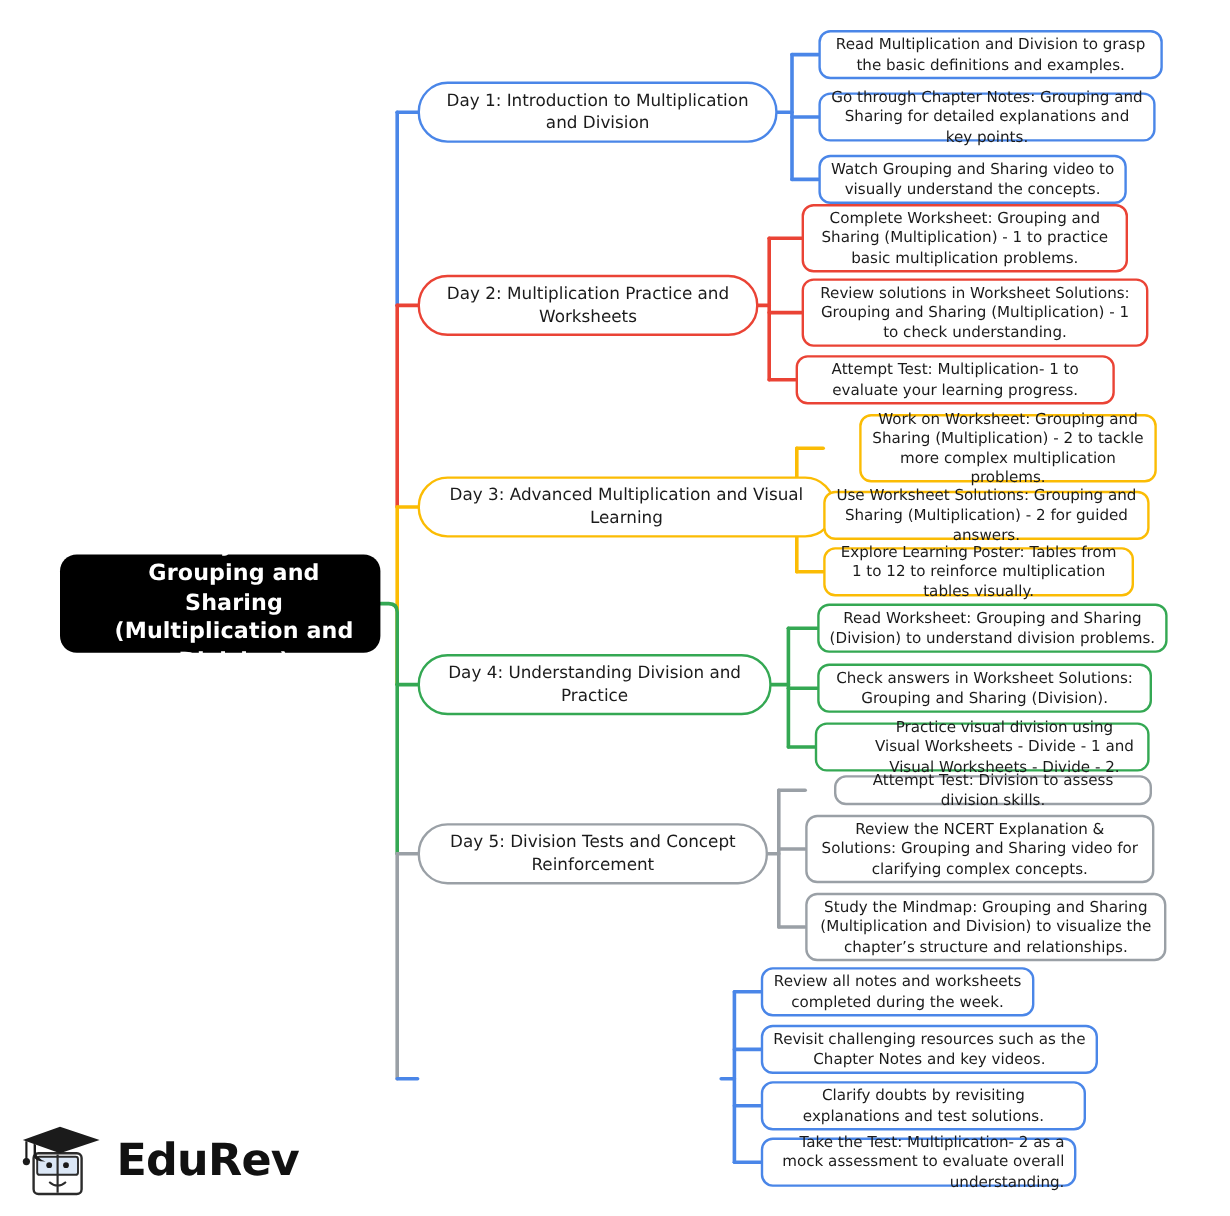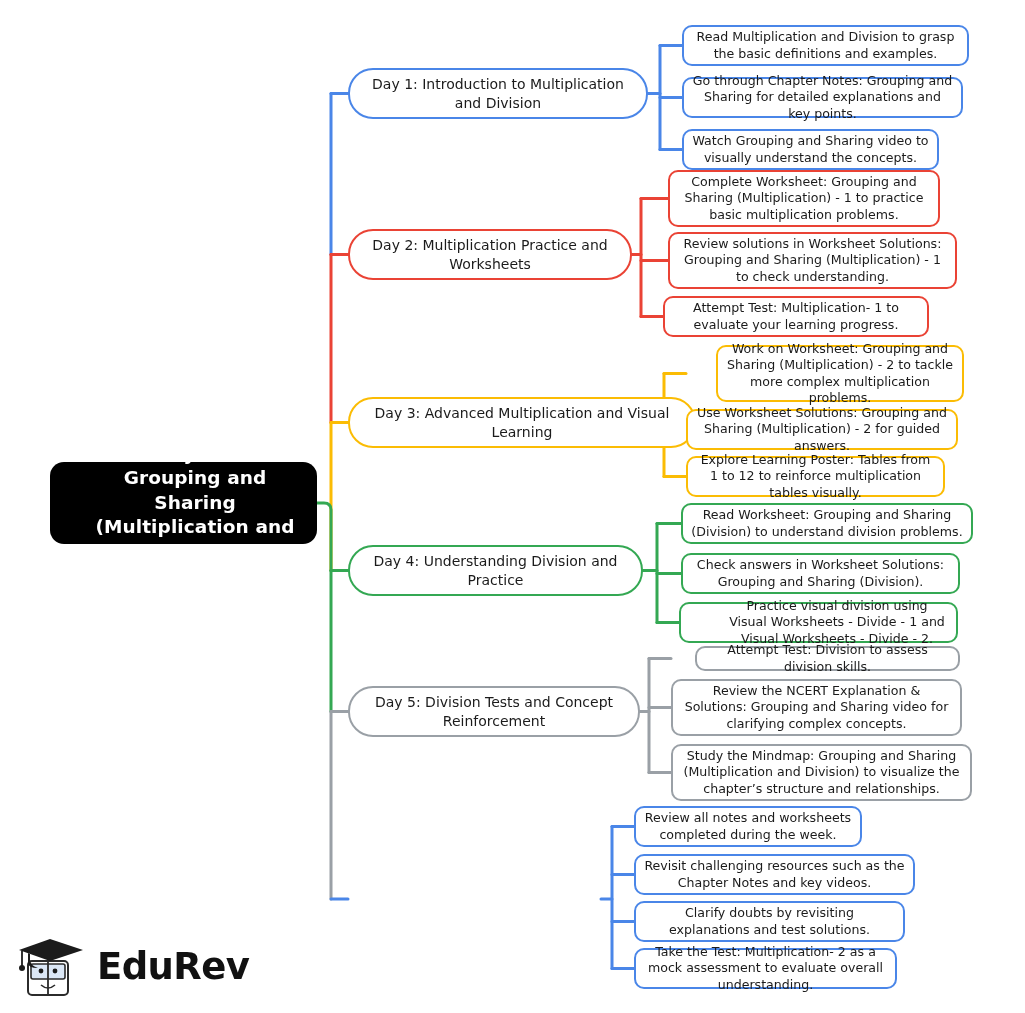--- a/index.html
+++ b/index.html
@@ -217,21 +217,21 @@
 
   <div class="node node-leaf" style="left:634px; top:806px; width:228px; height:41px; border-color:#4a86e8;">
     <span>Review all notes and worksheets completed during the week.</span>
   </div>
   <div class="node node-leaf" style="left:634px; top:854px; width:281px; height:41px; border-color:#4a86e8;">
     <span>Revisit challenging resources such as the Chapter Notes and key videos.</span>
   </div>
   <div class="node node-leaf" style="left:634px; top:901px; width:271px; height:41px; border-color:#4a86e8;">
     <span>Clarify doubts by revisiting explanations and test solutions.</span>
   </div>
-  <div class="node node-leaf" style="left:634px; top:948px; width:263px; height:41px; border-color:#4a86e8;">
+  <div class="node node-leaf" style="left:634px; top:948px; width:263px; height:41px; border-color:#4a86e8;text-align:right;">
     <span>Take the Test: Multiplication- 2 as a mock assessment to evaluate overall understanding.</span>
   </div>
 
   <div class="logo">
     <svg class="logo-mark" viewBox="0 0 74 70">
       <rect x="14" y="28" width="40" height="34" rx="4" fill="#ffffff" stroke="#2b2b2b" stroke-width="2"></rect>
       <rect x="17" y="31" width="34" height="15" rx="2" fill="#dbe7f6" stroke="#2b2b2b" stroke-width="1.6"></rect>
       <line x1="34" y1="29" x2="34" y2="61" stroke="#2b2b2b" stroke-width="1.8"></line>
       <circle cx="27" cy="38" r="2.4" fill="#1b1b1b"></circle>
       <circle cx="41" cy="38" r="2.4" fill="#1b1b1b"></circle>

